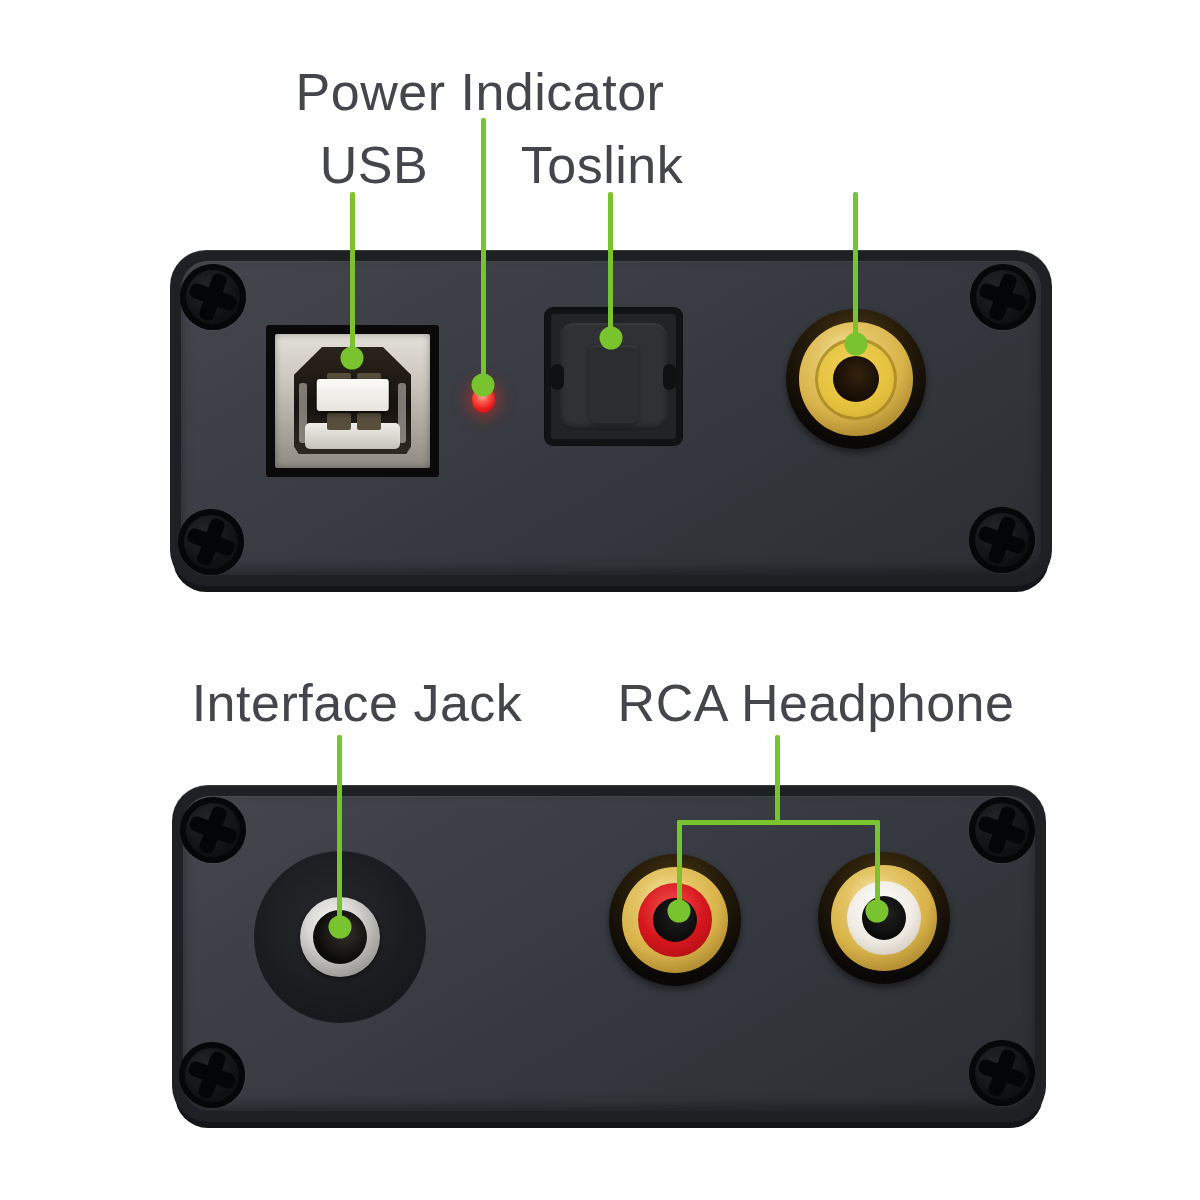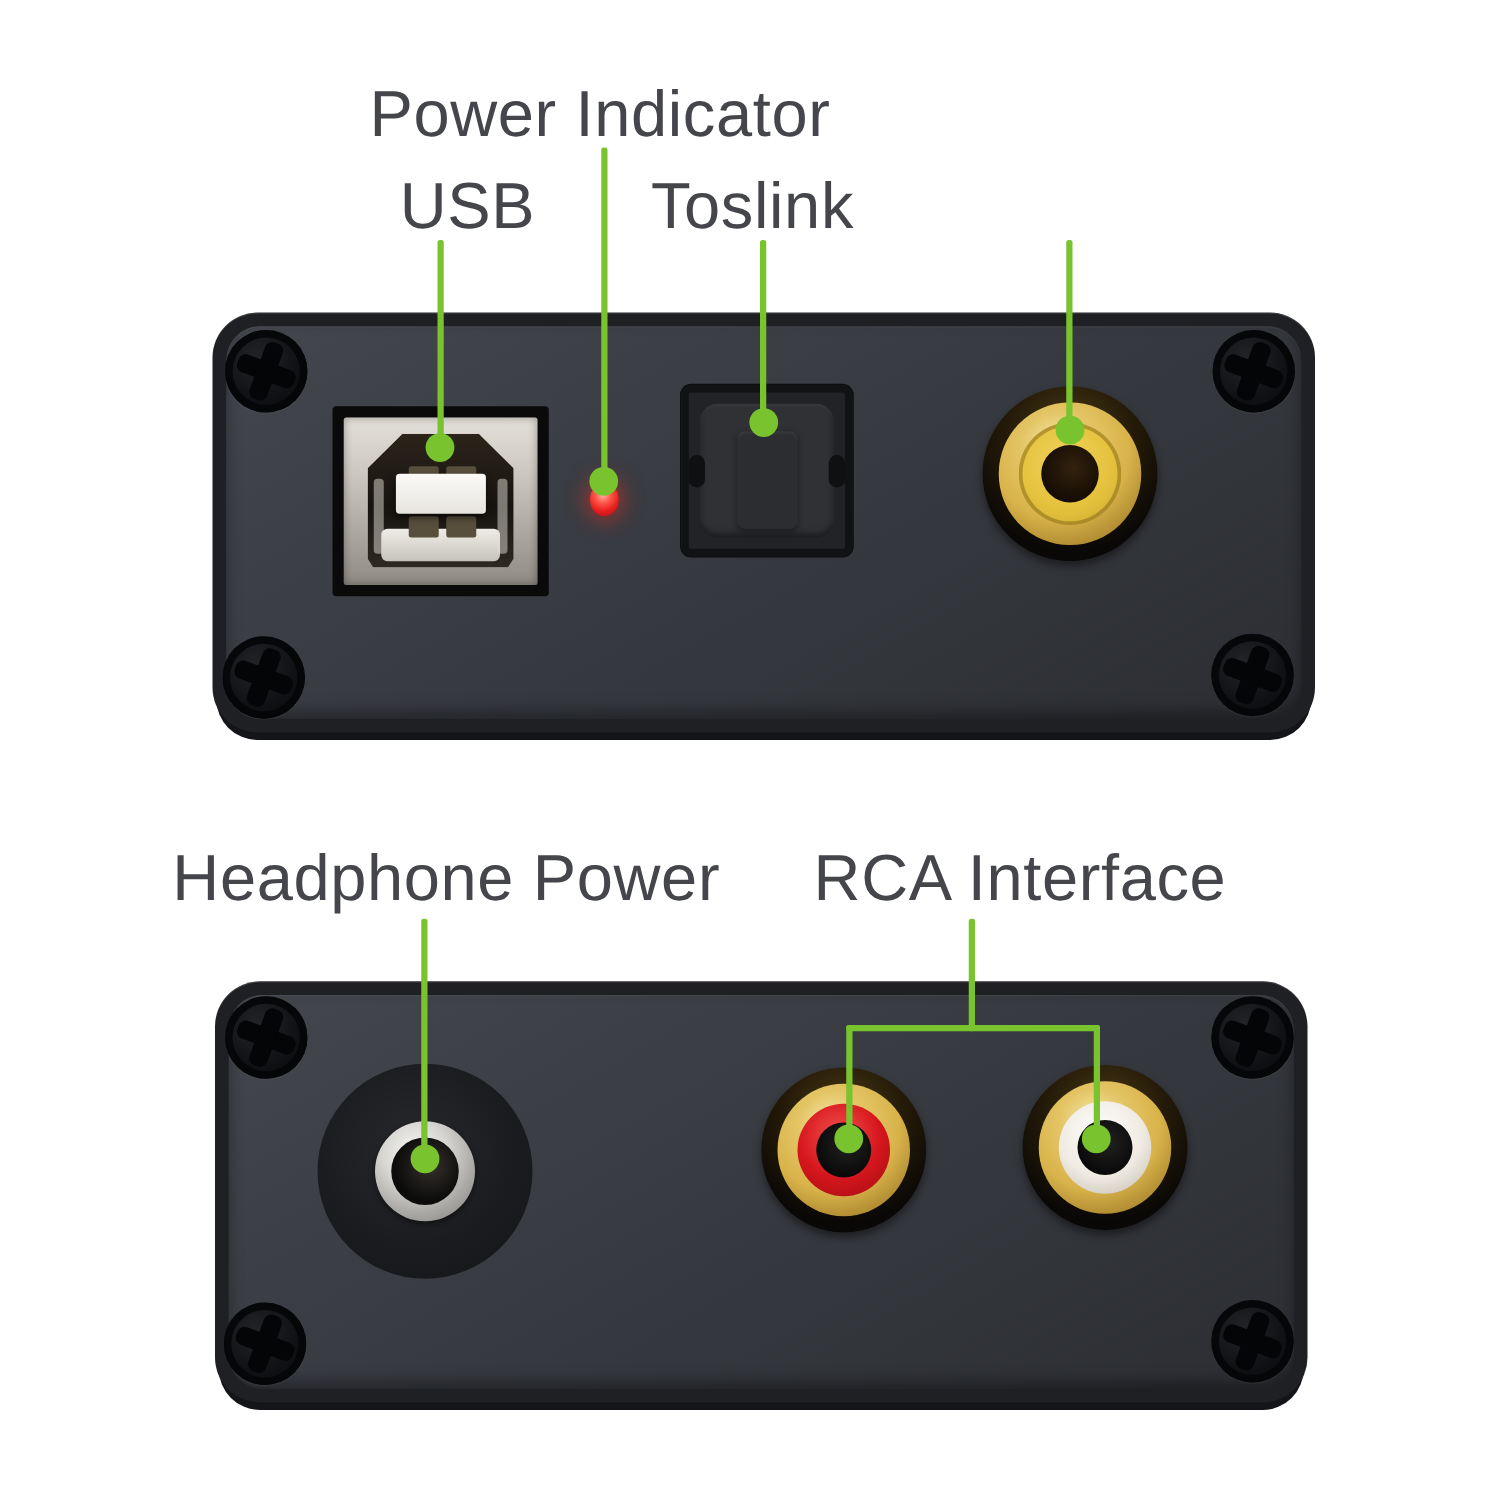--- a/index.html
+++ b/index.html
@@ -149,22 +149,22 @@
   }
 </style>
 </head>
 <body>
 
 <div class="canvas">
 
   <div class="label" style="left:480px;top:67px;">Power Indicator</div>
   <div class="label" style="left:353px;top:140px;margin-left:21px;">USB</div>
   <div class="label" style="left:583px;top:140px;margin-left:19px;">Toslink</div>
-  <div class="label" style="left:357px;top:678px;">Headphone Power</div>
-  <div class="label" style="left:816px;top:678px;">RCA Interface</div>
+  <div class="label" style="left:357px;top:678px;">Interface Jack</div>
+  <div class="label" style="left:816px;top:678px;">RCA Headphone</div>
 
   <div class="leader" style="left:481px;top:118px;height:267px;"></div>
   <div class="leader" style="left:350px;top:192px;height:166px;"></div>
   <div class="leader" style="left:608px;top:192px;height:146px;"></div>
   <div class="leader" style="left:853px;top:192px;height:152px;"></div>
   <div class="leader" style="left:337px;top:735px;height:192px;"></div>
   <div class="leader" style="left:775px;top:735px;height:90px;"></div>
   <div class="leader h" style="left:677px;top:820px;width:203px;"></div>
   <div class="leader" style="left:677px;top:820px;height:92px;"></div>
   <div class="leader" style="left:875px;top:820px;height:92px;"></div>

